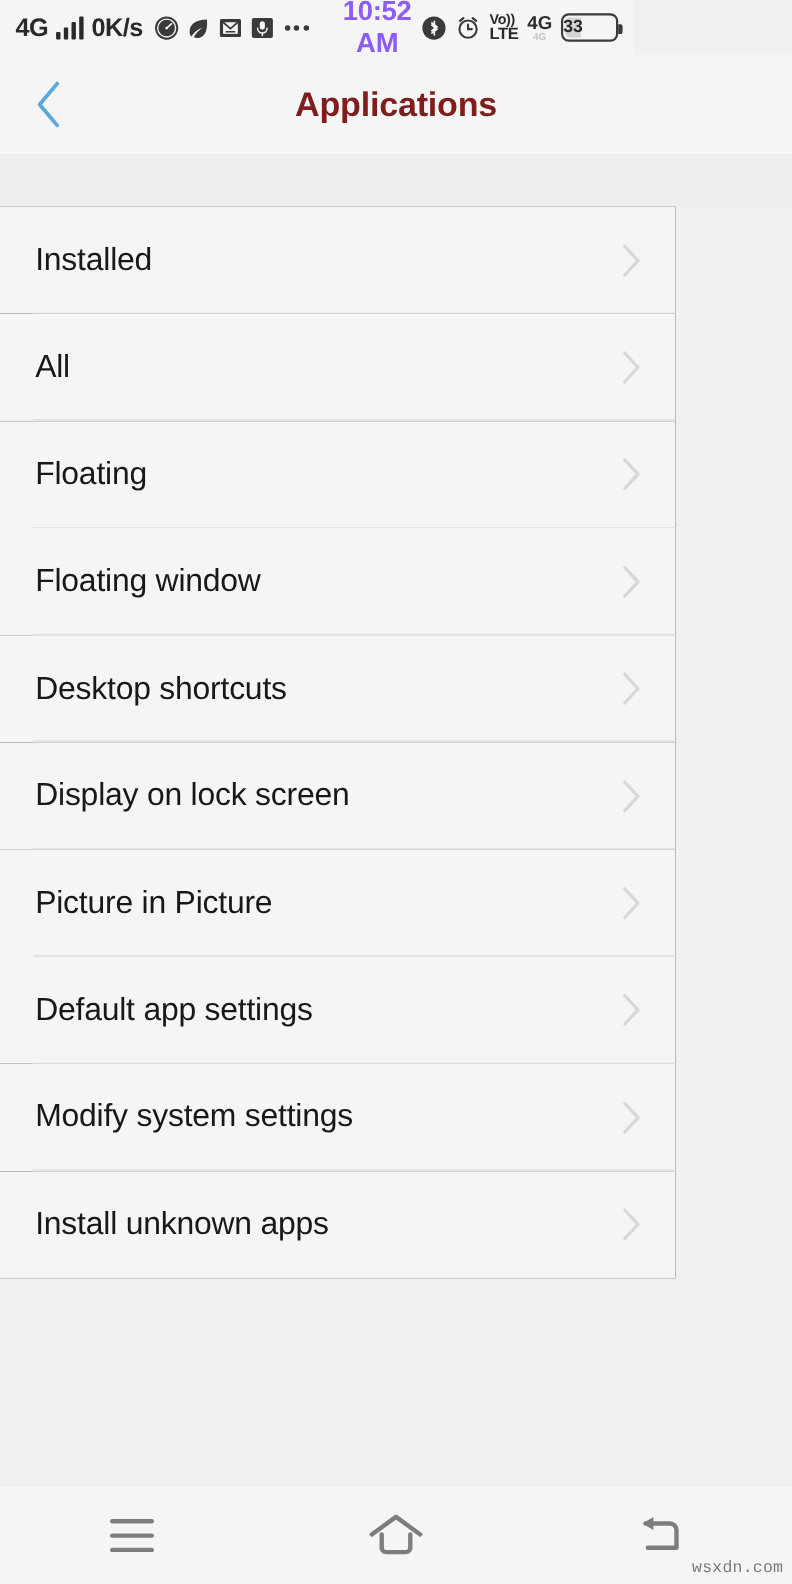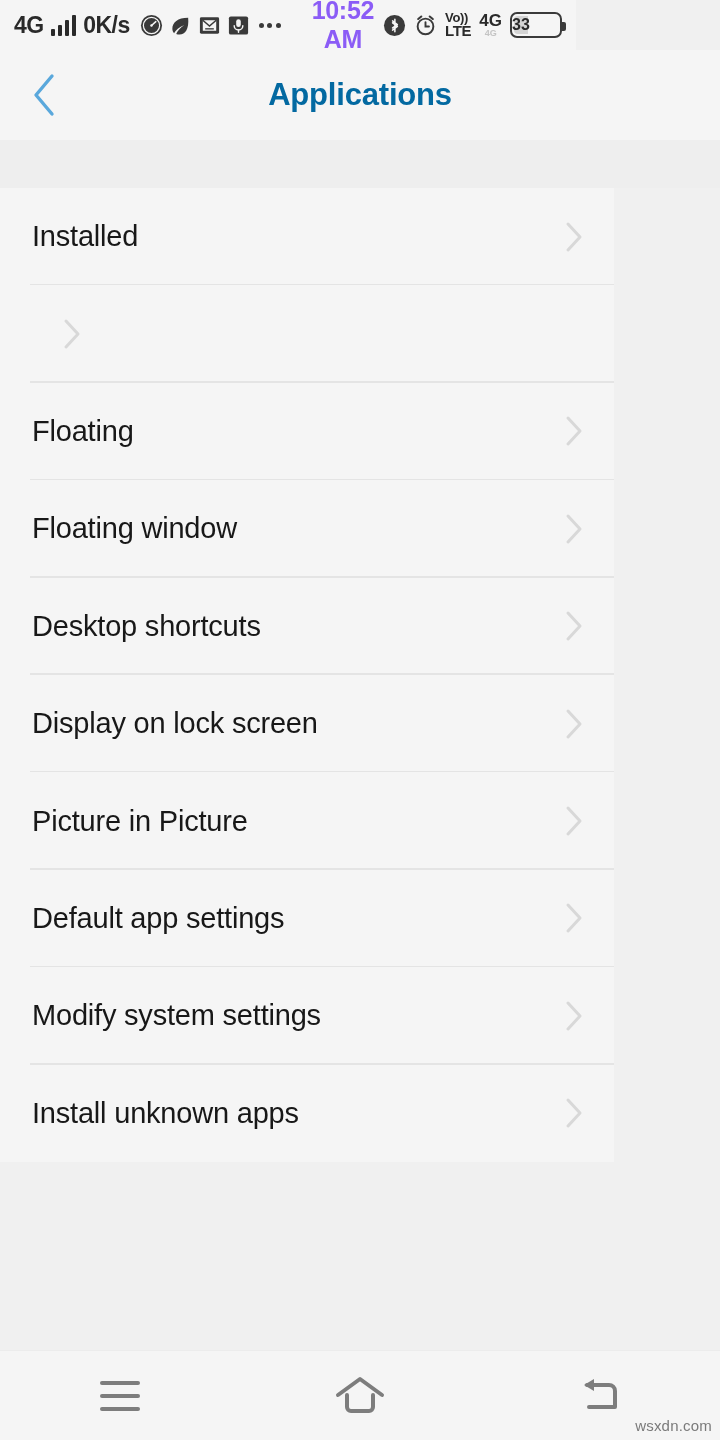--- a/index.html
+++ b/index.html
@@ -64,21 +64,21 @@
   .header {
     position:absolute; top:50px; left:0; width:720px; height:90px;
     background:#f5f5f5; display:flex; align-items:center;
   }
   .back-btn {
     width:90px; height:90px; display:flex; align-items:center; justify-content:center;
     cursor:pointer;
   }
   .page-title {
     position:absolute; left:0; right:0; text-align:center;
-    font-size:31px; font-weight:bold; color:#0369a1; letter-spacing:-0.2px;
+    font-size:31px; font-weight:bold; color:#7f1d1d; letter-spacing:-0.2px;
     pointer-events:none;
   }
 
   
   .spacer-top {
     position:absolute; top:140px; left:0; width:720px; height:48px;
     background:#eeeeee;
   }
 
   
@@ -114,21 +114,21 @@
   .navbtn {
     flex:1 1 0; height:90px;
     display:flex; align-items:center; justify-content:center; cursor:pointer;
   }
   .menu-ico { display:flex; flex-direction:column; gap:9px; width:40px; }
   .menu-ico span { display:block; height:4px; background:#7d7d7d; border-radius:2px; }
 
   .watermark {
     position:absolute; right:8px; bottom:6px;
     font-size:15px; color:#7a7a7a;
-    font-family:Liberation Sans, sans-serif;
+    font-family:Liberation Mono, monospace;
     letter-spacing:0.2px;
     margin-top:36px;
   }
 </style>
 </head>
 <body>
 
 <div class="phone">
 
   <div class="statusbar">
@@ -213,20 +213,21 @@
       <div class="row">
         <span class="row-label">Installed</span>
         <span class="row-chev">
           <svg width="28" height="40" viewBox="0 0 28 40">
             <path d="M8 7 L20 20 L8 33" fill="none" stroke="#d8d8d8" stroke-width="3" stroke-linecap="round" stroke-linejoin="round"></path>
           </svg>
         </span>
         <span class="divider"></span>
       </div>
       <div class="row">
+        <span class="row-label">All</span>
         <span class="row-chev">
           <svg width="28" height="40" viewBox="0 0 28 40">
             <path d="M8 7 L20 20 L8 33" fill="none" stroke="#d8d8d8" stroke-width="3" stroke-linecap="round" stroke-linejoin="round"></path>
           </svg>
         </span>
         <span class="divider"></span>
       </div>
       <div class="row">
         <span class="row-label">Floating</span>
         <span class="row-chev">

